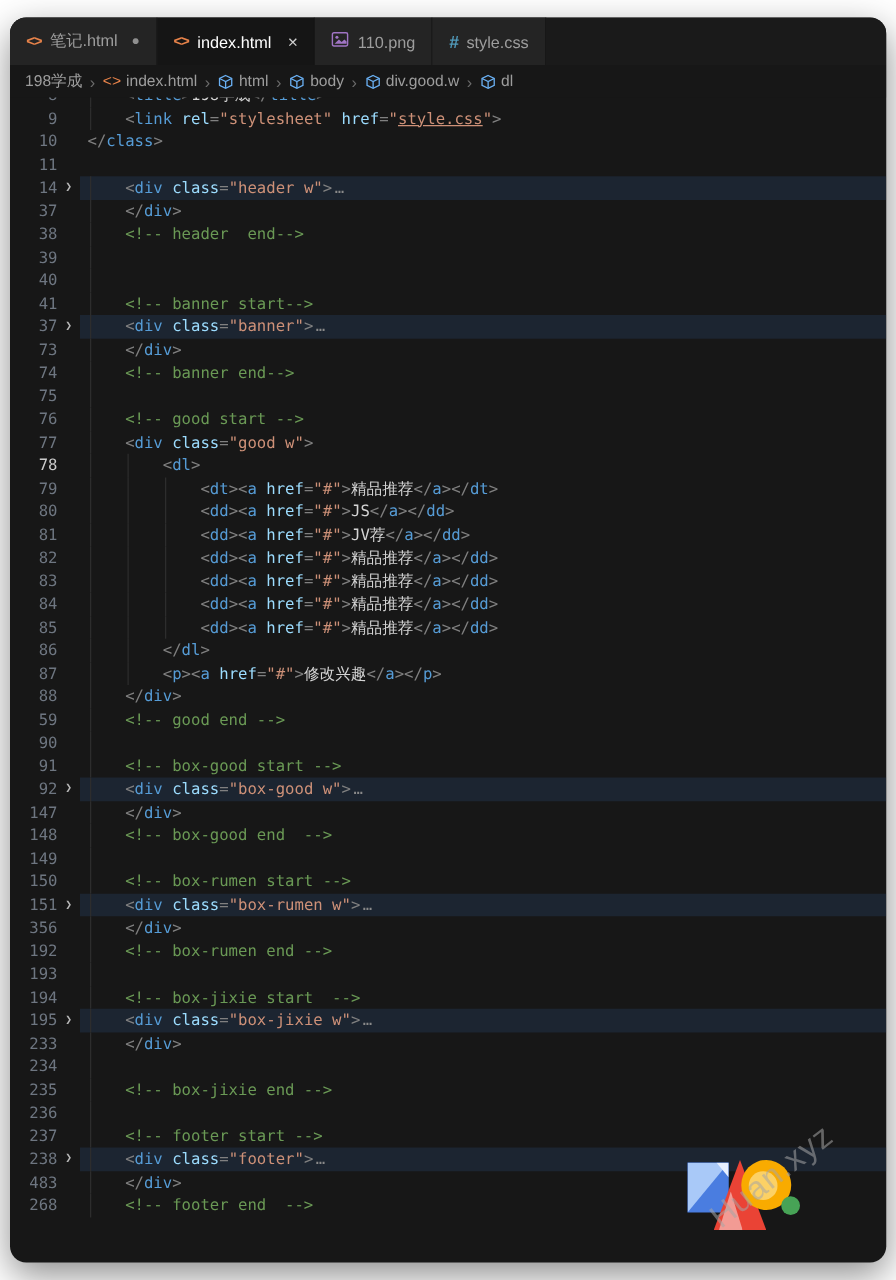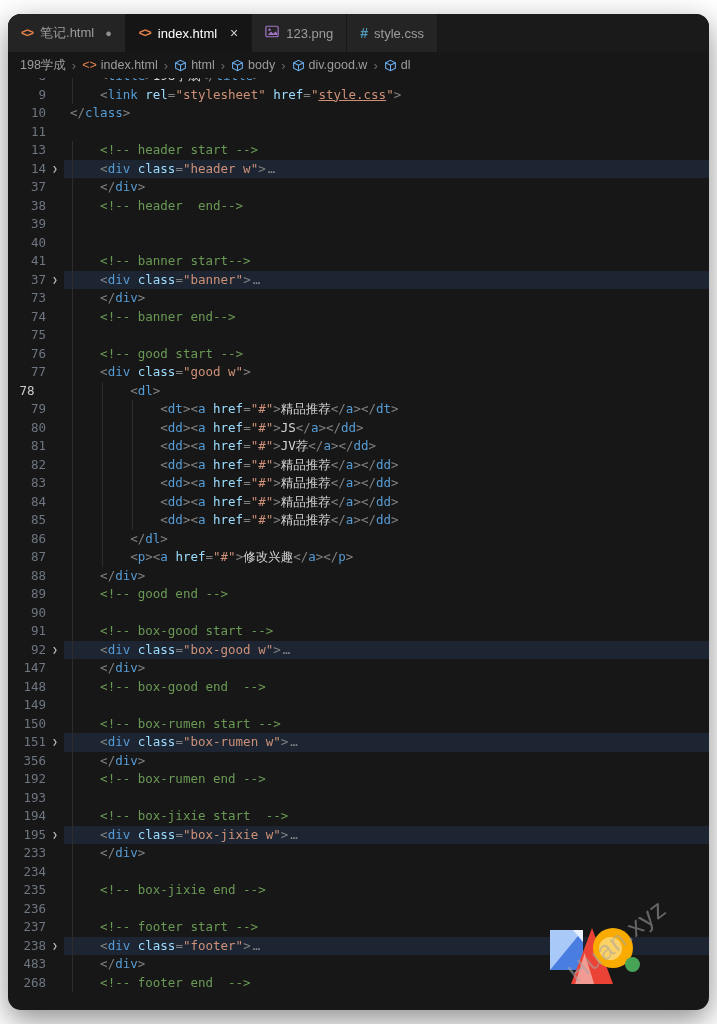--- a/index.html
+++ b/index.html
@@ -27,21 +27,21 @@
   .breadcrumb .sep { color:#6b6b6b; font-size:13px; margin:0 1px; }
   .breadcrumb .bc-item { display:flex; align-items:center; gap:4px; cursor:pointer; }
   .breadcrumb svg { display:block; }
   
   .editor { position:relative; height:calc(100% - 64px); overflow:hidden;
     font-family:"DejaVu Sans Mono", monospace; font-size:12.5px; }
   .code-line { display:flex; height:18.5px; line-height:18.5px; }
   .code-line.clip { margin-top:-11px; }
   .gutter { width:56px; flex:0 0 56px; display:flex; align-items:center; }
   .lnum { width:38px; text-align:right; color:#6e7681; font-size:12.5px; }
-  .gutter.active .lnum { color:#cccccc;text-align:center; }
+  .gutter.active .lnum { color:#cccccc; }
   .fold-icon { width:18px; text-align:center; color:#b8b8b8; font-size:9px; cursor:pointer; }
   .content { position:relative; flex:1; padding-left:6px; white-space:pre; }
   .code-line.folded .content { background:#1c2531; }
   .iguide { position:absolute; top:0; bottom:0; width:1px; background:#2d2d2d; }
   .tokens { position:relative; }
   .tk-p    { color:#808080; }
   .tk-tag  { color:#569cd6; }
   .tk-attr { color:#9cdcfe; }
   .tk-str  { color:#ce9178; }
   .tk-txt  { color:#d4d4d4; }
@@ -82,21 +82,21 @@
         <span class="ticon code">&lt;&gt;</span>
         <span>index.html</span>
         <span class="close">×</span>
       </div>
       <div class="tab">
         <span><svg width="14" height="13" viewBox="0 0 16 14">
             <rect x="1" y="1" width="14" height="12" rx="1.5" fill="none" stroke="#a074c4" stroke-width="1.4"></rect>
             <circle cx="5.2" cy="5" r="1.4" fill="#a074c4"></circle>
             <path d="M3 11l4-4 2.5 2.5L12 7l2 2v2z" fill="#a074c4"></path>
           </svg></span>
-        <span>123.png</span>
+        <span>110.png</span>
       </div>
       <div class="tab">
         <span class="ticon css">#</span>
         <span>style.css</span>
       </div>
     </div>
   <div class="breadcrumb">
       <span class="bc-item">
         <span>198学成</span>
       </span>
@@ -169,27 +169,20 @@
           </div>
           <div class="content"><span class="tokens"><span class="tk-p">&lt;/</span><span class="tk-tag">class</span><span class="tk-p">&gt;</span></span></div>
         </div>
         <div class="code-line">
           <div class="gutter">
             <span class="lnum">11</span>
             <span class="fold-icon"></span>
           </div>
           <div class="content"><span class="tokens"></span></div>
         </div>
-        <div class="code-line">
-          <div class="gutter">
-            <span class="lnum">13</span>
-            <span class="fold-icon"></span>
-          </div>
-          <div class="content"><span class="iguide" style="left: calc(0ch + 8px);"></span><span class="tokens">    <span class="tk-cm">&lt;!-- header start --&gt;</span></span></div>
-        </div>
         <div class="code-line folded">
           <div class="gutter">
             <span class="lnum">14</span>
             <span class="fold-icon">❯</span>
           </div>
           <div class="content"><span class="iguide" style="left: calc(0ch + 8px);"></span><span class="tokens">    <span class="tk-p">&lt;</span><span class="tk-tag">div</span><span class="tk-attr"> class</span><span class="tk-p">=</span><span class="tk-str">"header w"</span><span class="tk-p">&gt;</span><span class="tk-dots">…</span></span></div>
         </div>
         <div class="code-line">
           <div class="gutter">
             <span class="lnum">37</span>
@@ -339,21 +332,21 @@
         </div>
         <div class="code-line">
           <div class="gutter">
             <span class="lnum">88</span>
             <span class="fold-icon"></span>
           </div>
           <div class="content"><span class="iguide" style="left: calc(0ch + 8px);"></span><span class="tokens">    <span class="tk-p">&lt;/</span><span class="tk-tag">div</span><span class="tk-p">&gt;</span></span></div>
         </div>
         <div class="code-line">
           <div class="gutter">
-            <span class="lnum">89</span>
+            <span class="lnum">59</span>
             <span class="fold-icon"></span>
           </div>
           <div class="content"><span class="iguide" style="left: calc(0ch + 8px);"></span><span class="tokens">    <span class="tk-cm">&lt;!-- good end --&gt;</span></span></div>
         </div>
         <div class="code-line">
           <div class="gutter">
             <span class="lnum">90</span>
             <span class="fold-icon"></span>
           </div>
           <div class="content"><span class="iguide" style="left: calc(0ch + 8px);"></span><span class="tokens"></span></div>

